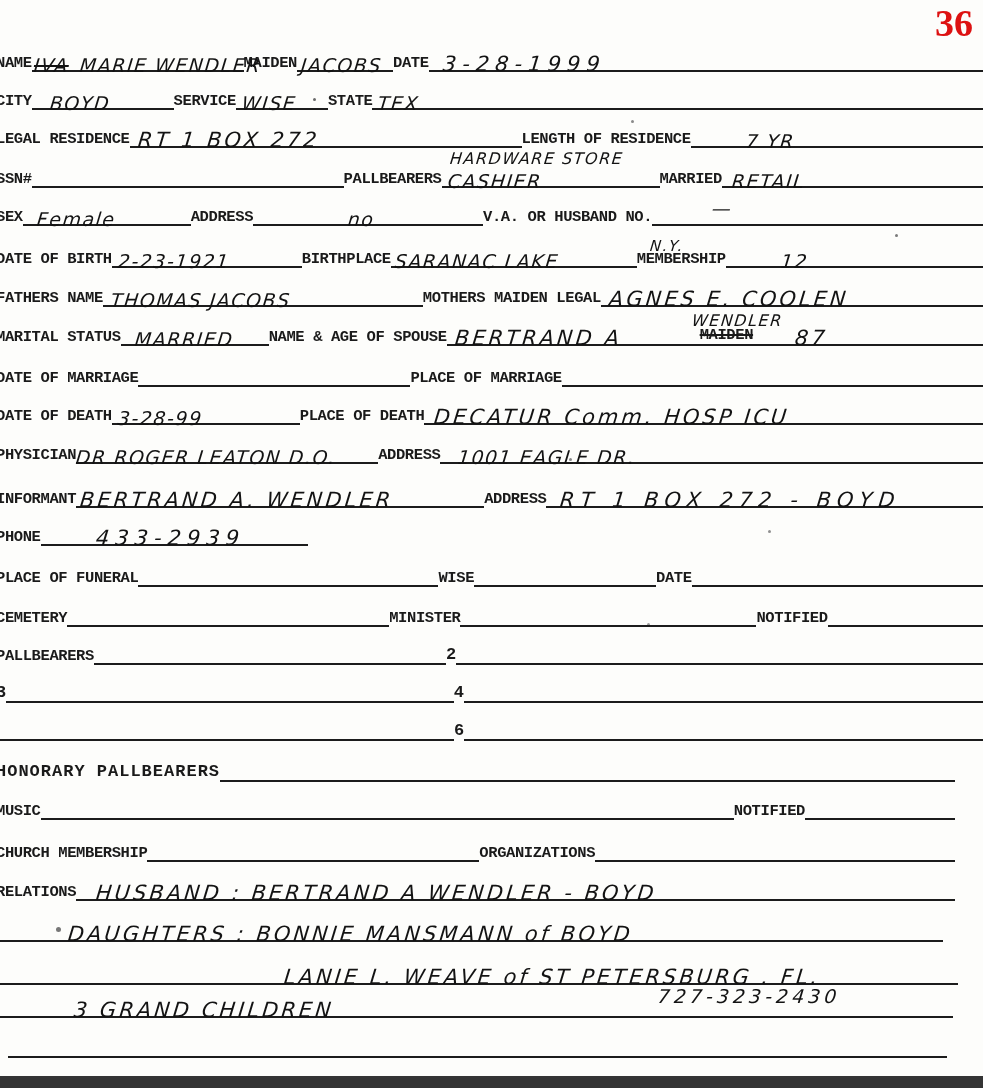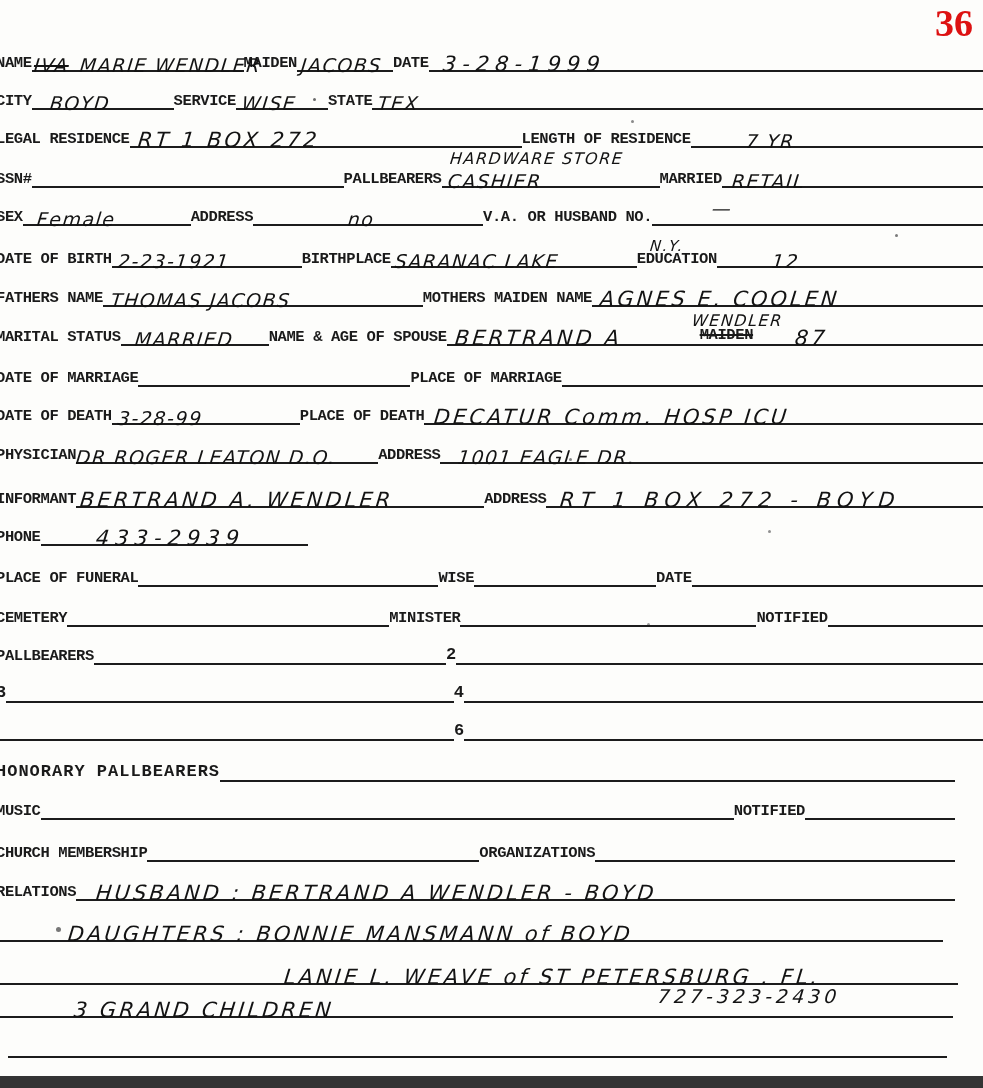--- a/index.html
+++ b/index.html
@@ -143,32 +143,32 @@
 
   <div class="row" style="top:240px">
     <span class="lbl">DATE OF BIRTH</span>
     <span class="seg" style="width:190px">
       <span class="hw" style="margin-left:6px">2-23-1921</span>
     </span>
     <span class="lbl">BIRTHPLACE</span>
     <span class="seg" style="width:246px">
       <span class="hw" style="margin-left:4px">SARANAC LAKE</span>
     </span>
-    <span class="lbl">EDUCATION</span>
+    <span class="lbl">MEMBERSHIP</span>
     <span class="seg grow">
       <span class="hw" style="margin-left:55px">12</span>
     </span>
   </div>
 
   <div class="row" style="top:279px">
     <span class="lbl">FATHERS NAME</span>
     <span class="seg" style="width:320px">
       <span class="hw" style="margin-left:8px">THOMAS JACOBS</span>
     </span>
-    <span class="lbl">MOTHERS MAIDEN NAME</span>
+    <span class="lbl">MOTHERS MAIDEN LEGAL</span>
     <span class="seg grow">
       <span class="hw hw-lg" style="margin-left:8px">AGNES E. COOLEN</span>
     </span>
   </div>
 
   <div class="note" style="left:692px;top:313px">WENDLER</div>
 
   <div class="row" style="top:318px">
     <span class="lbl">MARITAL STATUS</span>
     <span class="seg" style="width:148px">

